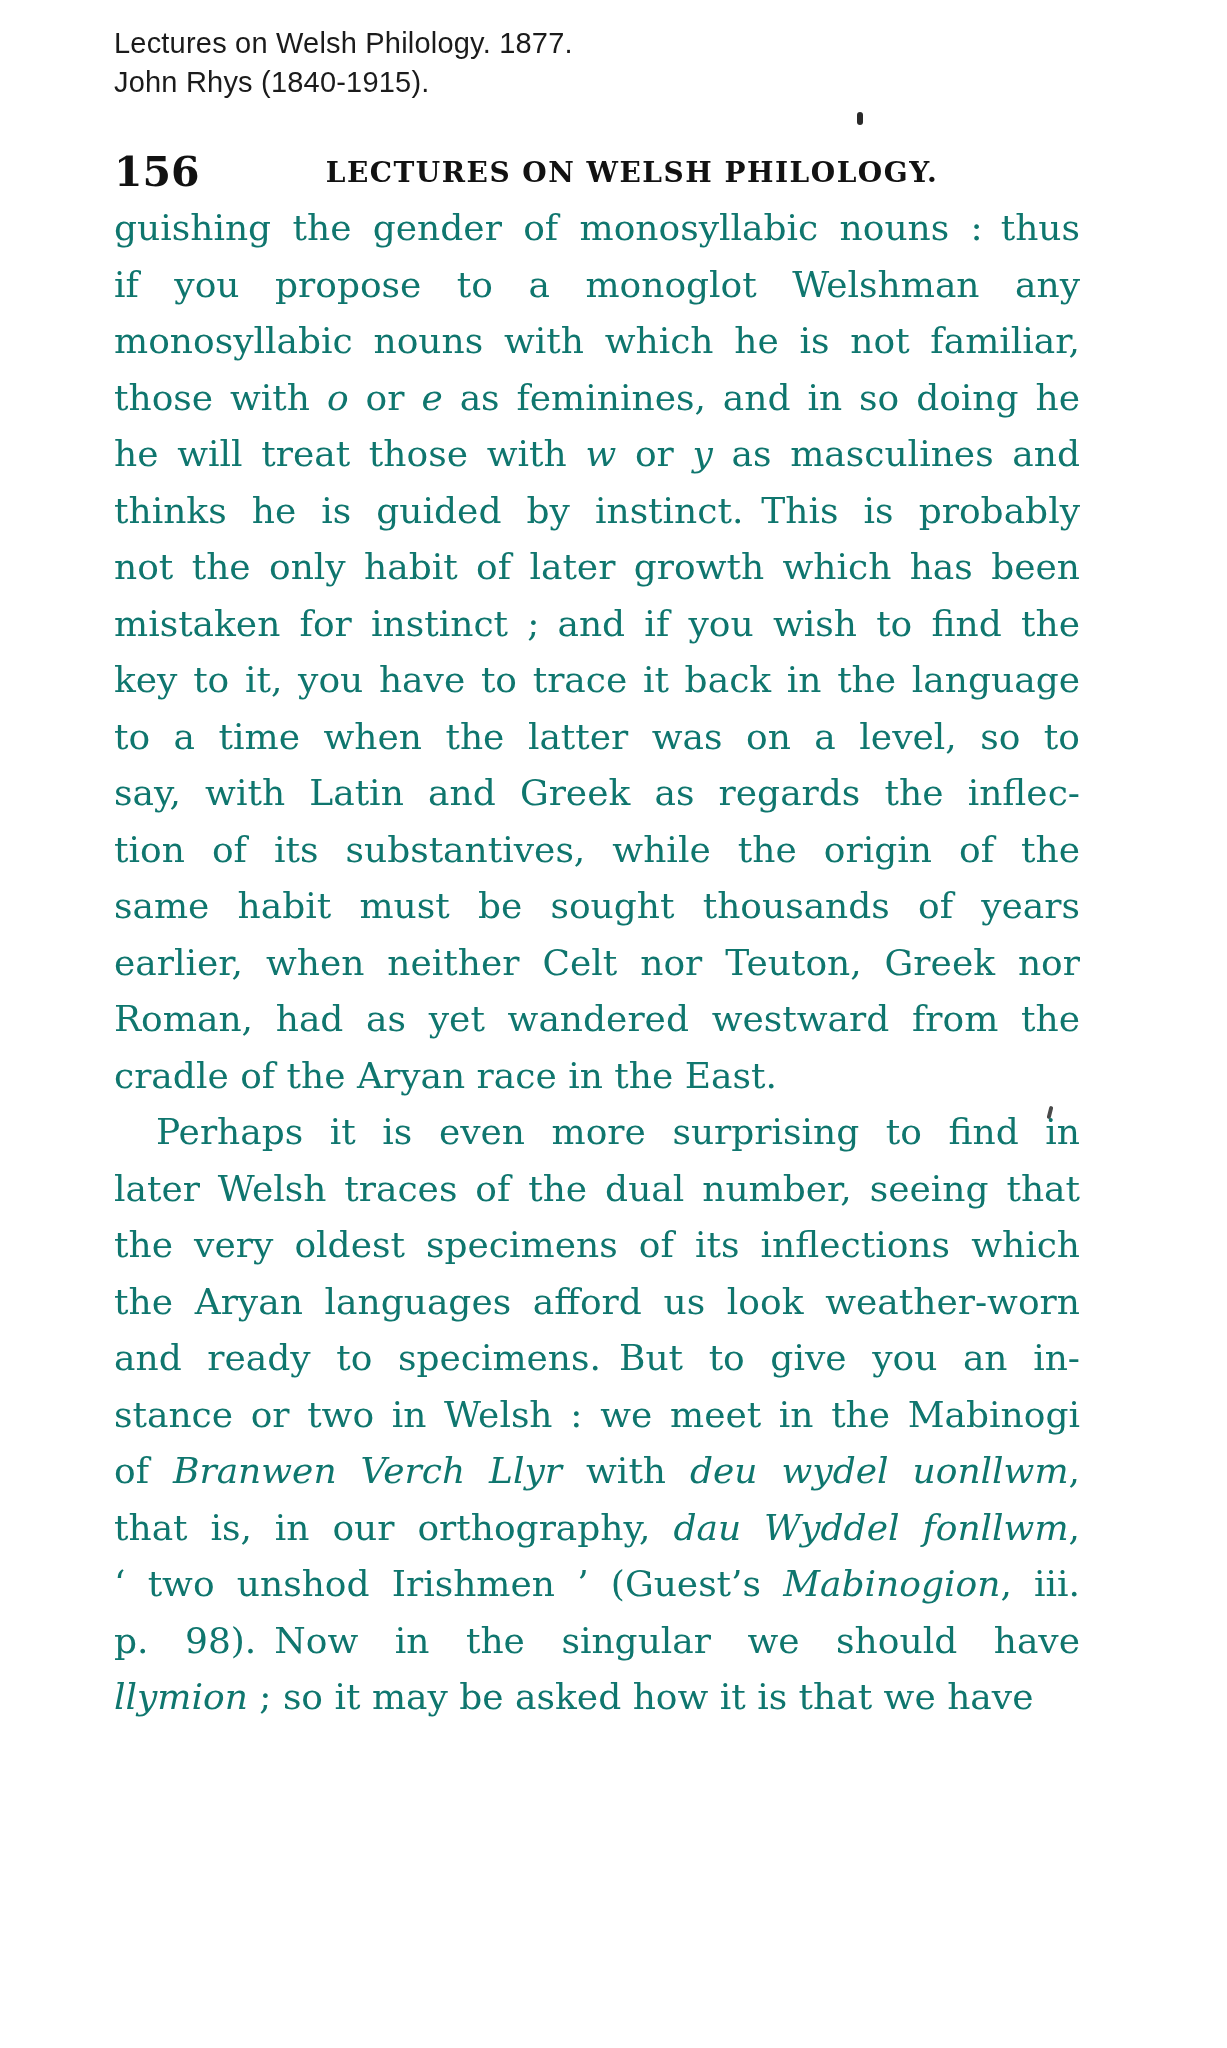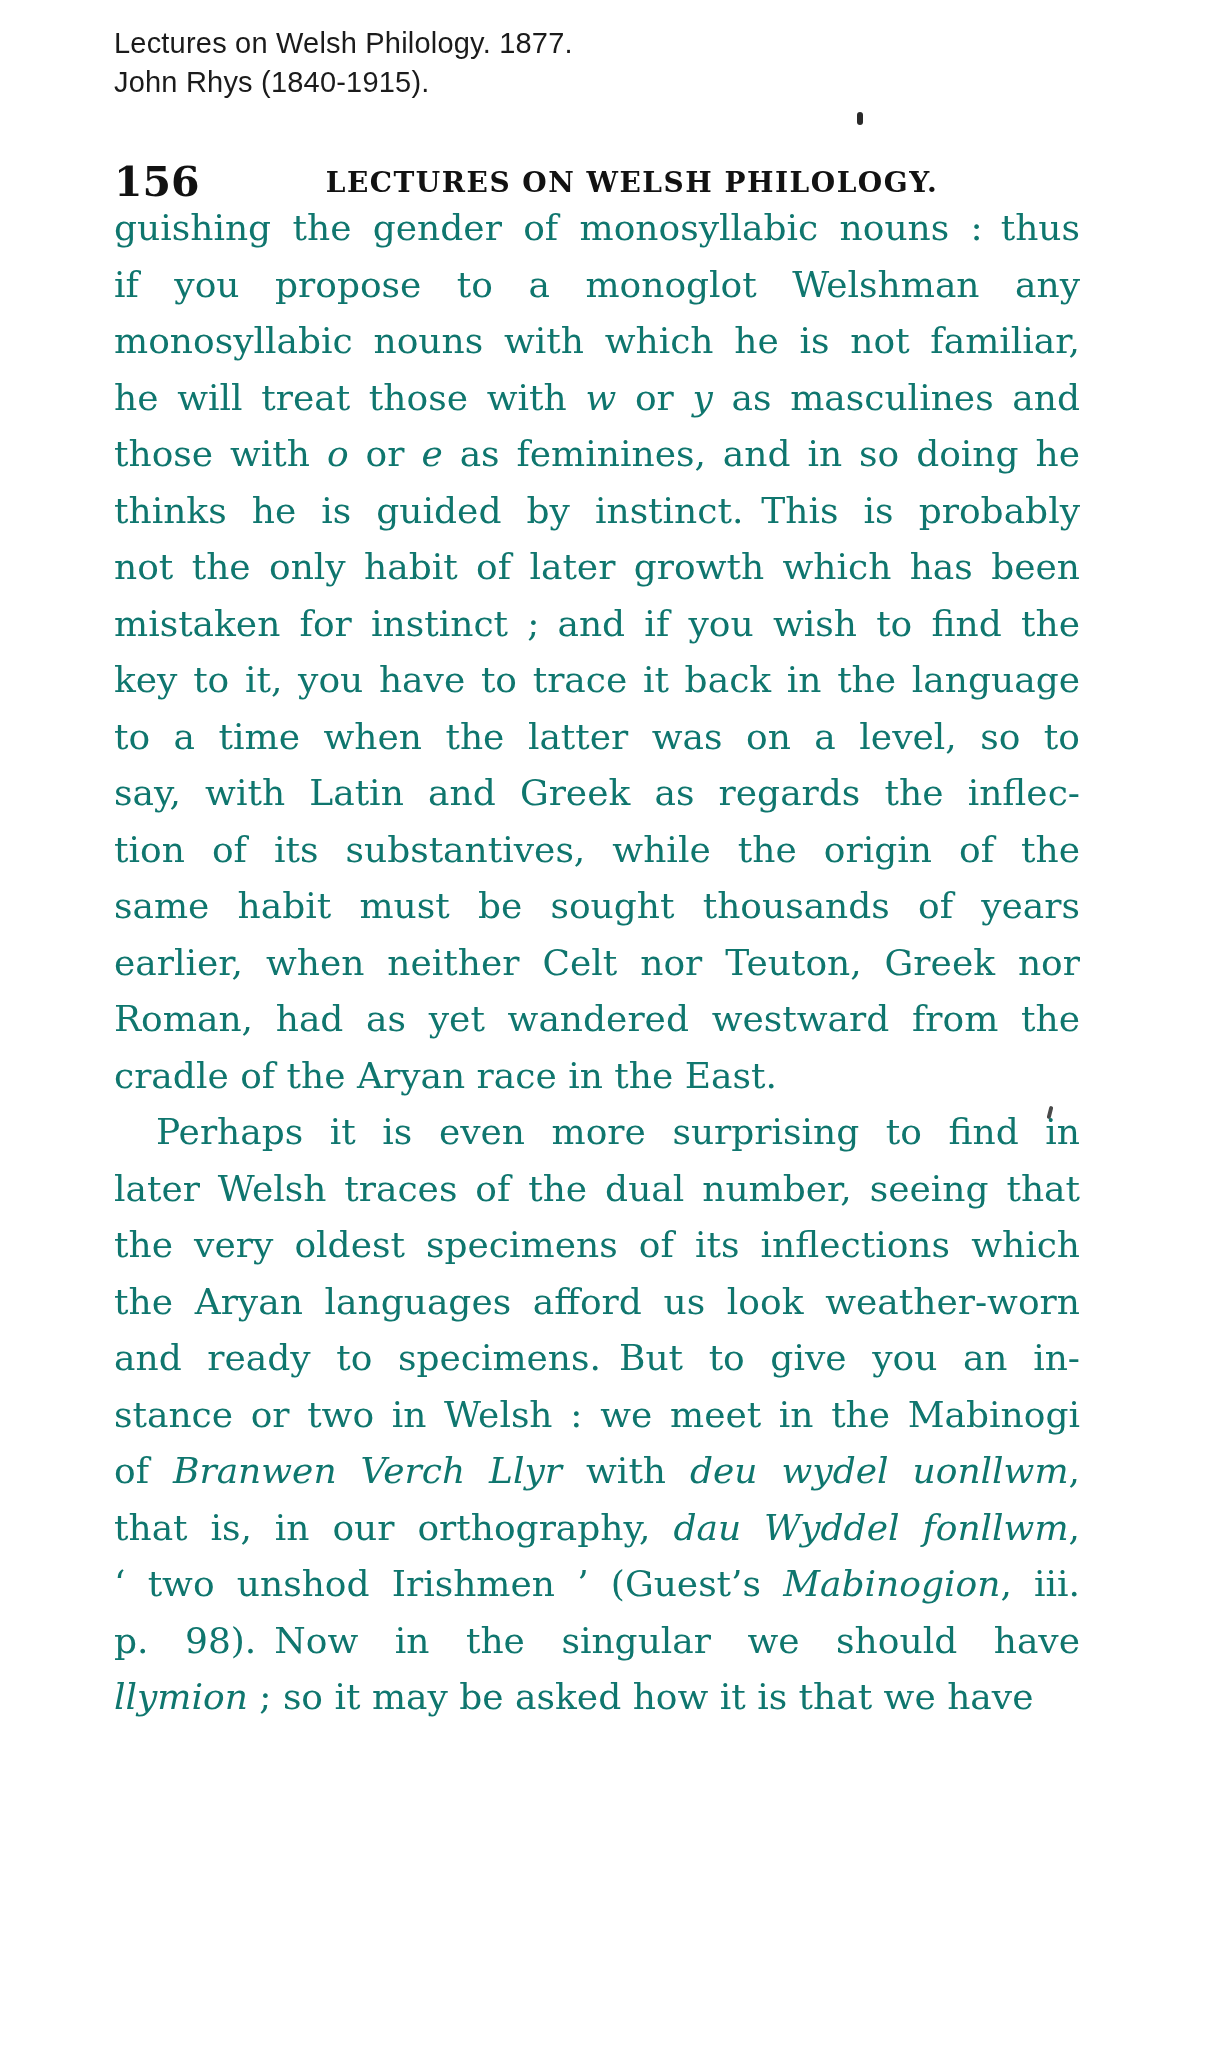--- a/index.html
+++ b/index.html
@@ -23,21 +23,21 @@
     top: 24px;
     font-family: "Liberation Sans", sans-serif;
     font-size: 29px;
     line-height: 39px;
     color: #1b1b1b;
     letter-spacing: 0.2px;
   }
   .page-head {
     position: absolute;
     left: 114px;
-    top: 154px;
+    top: 144px;
     width: 966px;
     height: 62px;
   }
   .page-number {
     position: absolute;
     left: 0;
     top: 4px;
     font-family: "DejaVu Serif", serif;
     font-size: 41px;
     font-weight: 600;
@@ -117,22 +117,22 @@
 
   <div class="page-head">
     <span class="page-number">156</span>
     <span class="running-head">LECTURES ON WELSH PHILOLOGY.</span>
   </div>
 
   <div class="body-text" id="body-text">
       <div class="line"><span>guishing the gender of monosyllabic nouns : thus</span></div>
       <div class="line"><span>if you propose to a monoglot Welshman any</span></div>
       <div class="line"><span>monosyllabic nouns with which he is not familiar,</span></div>
+      <div class="line"><span>those with </span><i>o</i><span> or </span><i>e</i><span> as feminines, and in so doing he</span></div>
       <div class="line"><span>he will treat those with </span><i>w</i><span> or </span><i>y</i><span> as masculines and</span></div>
-      <div class="line"><span>those with </span><i>o</i><span> or </span><i>e</i><span> as feminines, and in so doing he</span></div>
       <div class="line"><span>thinks he is guided by instinct. This is probably</span></div>
       <div class="line"><span>not the only habit of later growth which has been</span></div>
       <div class="line"><span>mistaken for instinct ; and if you wish to find the</span></div>
       <div class="line"><span>key to it, you have to trace it back in the language</span></div>
       <div class="line"><span>to a time when the latter was on a level, so to</span></div>
       <div class="line"><span>say, with Latin and Greek as regards the inflec-</span></div>
       <div class="line"><span>tion of its substantives, while the origin of the</span></div>
       <div class="line"><span>same habit must be sought thousands of years</span></div>
       <div class="line"><span>earlier, when neither Celt nor Teuton, Greek nor</span></div>
       <div class="line"><span>Roman, had as yet wandered westward from the</span></div>

